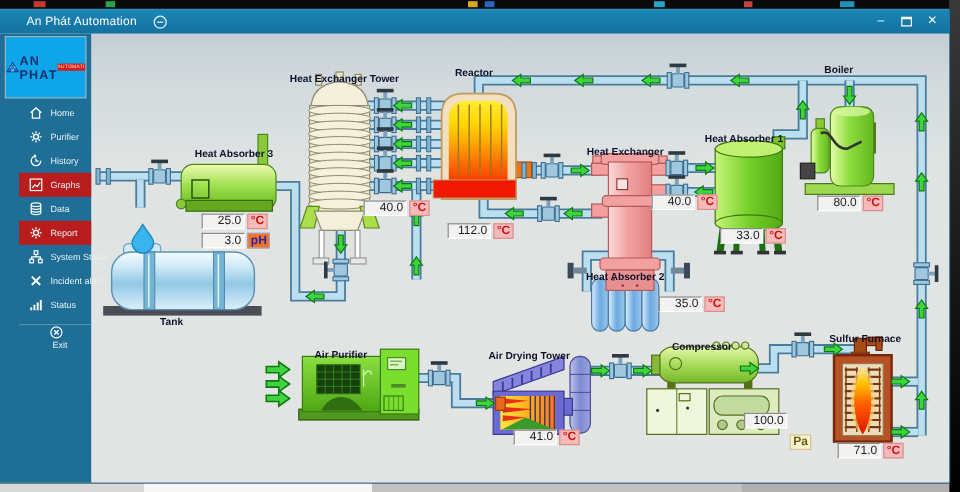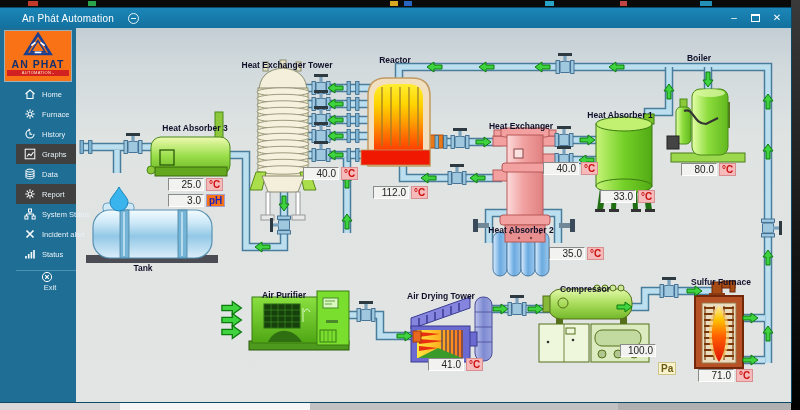--- a/index.html
+++ b/index.html
@@ -15,26 +15,26 @@
   .titlebar{position:absolute;left:0;top:0;width:100%;height:20px;background:linear-gradient(180deg,#1b86b8,#13719e);display:flex;align-items:center;z-index:30;}
   .title-text{color:#fff;font-size:10px;margin-left:22px;letter-spacing:.2px;text-align:right;}
   .title-icon{width:11px;height:11px;border:1.3px solid #e8f4fa;border-radius:50%;margin-left:14px;position:relative;}
   .title-icon::after{content:"";position:absolute;left:2px;top:4px;width:5px;height:1.4px;background:#e8f4fa;}
   .win-controls{position:absolute;right:8px;top:0;height:20px;display:flex;align-items:center;gap:11px;}
   .wc{color:#fff;font-size:10px;width:12px;text-align:center;cursor:default;line-height:20px;}
   .wc-max{width:9px;height:8px;border:1.4px solid #fff;border-top-width:2.5px;}
 
   .body{position:absolute;left:0;top:20px;width:100%;height:374px;}
   .sidebar{position:absolute;left:0;top:0;width:76px;height:100%;background:#1e6e96;z-index:25;}
-  .logo-box{position:absolute;left:4px;top:2px;width:68px;height:52px;background:#f97316;border:1px solid #9ab0ba;display:flex;flex-direction:column;align-items:center;}
+  .logo-box{position:absolute;left:4px;top:2px;width:68px;height:52px;background:#0ea5e9;border:1px solid #9ab0ba;display:flex;flex-direction:row;align-items:center;}
   .logo-name{font-size:10.5px;font-weight:bold;color:#15306e;letter-spacing:1px;margin-top:1px;}
   .logo-tag{width:62px;background:#d32020;color:#ffe9c0;font-size:4px;text-align:center;line-height:6px;height:6px;overflow:hidden;letter-spacing:.3px;}
   .menu{position:absolute;left:0;top:56px;width:100%;}
   .mi{height:20px;display:flex;align-items:center;padding-left:8px;cursor:pointer;margin-left:16px;}
-  .mi.active{background:#404040;}
+  .mi.active{background:#b91c1c;}
   .mi .ic{width:12px;height:12px;margin-right:6px;flex:none;}
   .mi .ml{color:#e7f1f6;font-size:7.5px;white-space:nowrap;}
   .mi.exit{border-top:1px solid #4c92b2;margin-top:6px;height:24px;flex-direction:column;}
 
   .content-bg{position:absolute;left:76px;top:0;right:0;height:374px;
     background:linear-gradient(180deg,#c3ced4 0px,#d2dadd 40px,#dfe3e2 110px,#e2e5e4 100%);}
 
   svg.diagram{position:absolute;left:0;top:0;z-index:10;}
   .p{stroke:#4a7d9c;stroke-width:8.5;fill:none;}
   .pi{stroke:#bcdff0;stroke-width:5.5;fill:none;}
@@ -101,21 +101,21 @@
             <svg class="ic" viewBox="0 0 12 12">
                 <path d="M1.5,6 6,2 10.5,6 M3,5.5 V10.5 H9 V5.5" fill="none" stroke="#fff" stroke-width="1.1"></path>
               </svg>
             <span class="ml">Home</span>
           </div>
           <div class="mi">
             <svg class="ic" viewBox="0 0 12 12">
                 <circle cx="6" cy="6" r="2" fill="none" stroke="#fff" stroke-width="1.1"></circle>
                 <path d="M6,1.3 V3 M6,9 V10.7 M1.3,6 H3 M9,6 H10.7 M2.7,2.7 3.9,3.9 M8.1,8.1 9.3,9.3 M9.3,2.7 8.1,3.9 M3.9,8.1 2.7,9.3" stroke="#fff" stroke-width="1.1"></path>
               </svg>
-            <span class="ml">Furnace</span>
+            <span class="ml">Purifier</span>
           </div>
           <div class="mi">
             <svg class="ic" viewBox="0 0 12 12">
                 <path d="M10,6 A4,4 0 1 1 6,2" fill="none" stroke="#fff" stroke-width="1.1"></path>
                 <path d="M6,2 L4.5,0.9 M6,2 L4.7,3.3 M6,4 V6.3 H8.2" fill="none" stroke="#fff" stroke-width="1.1"></path>
               </svg>
             <span class="ml">History</span>
           </div>
           <div class="mi active">
             <svg class="ic" viewBox="0 0 12 12">

